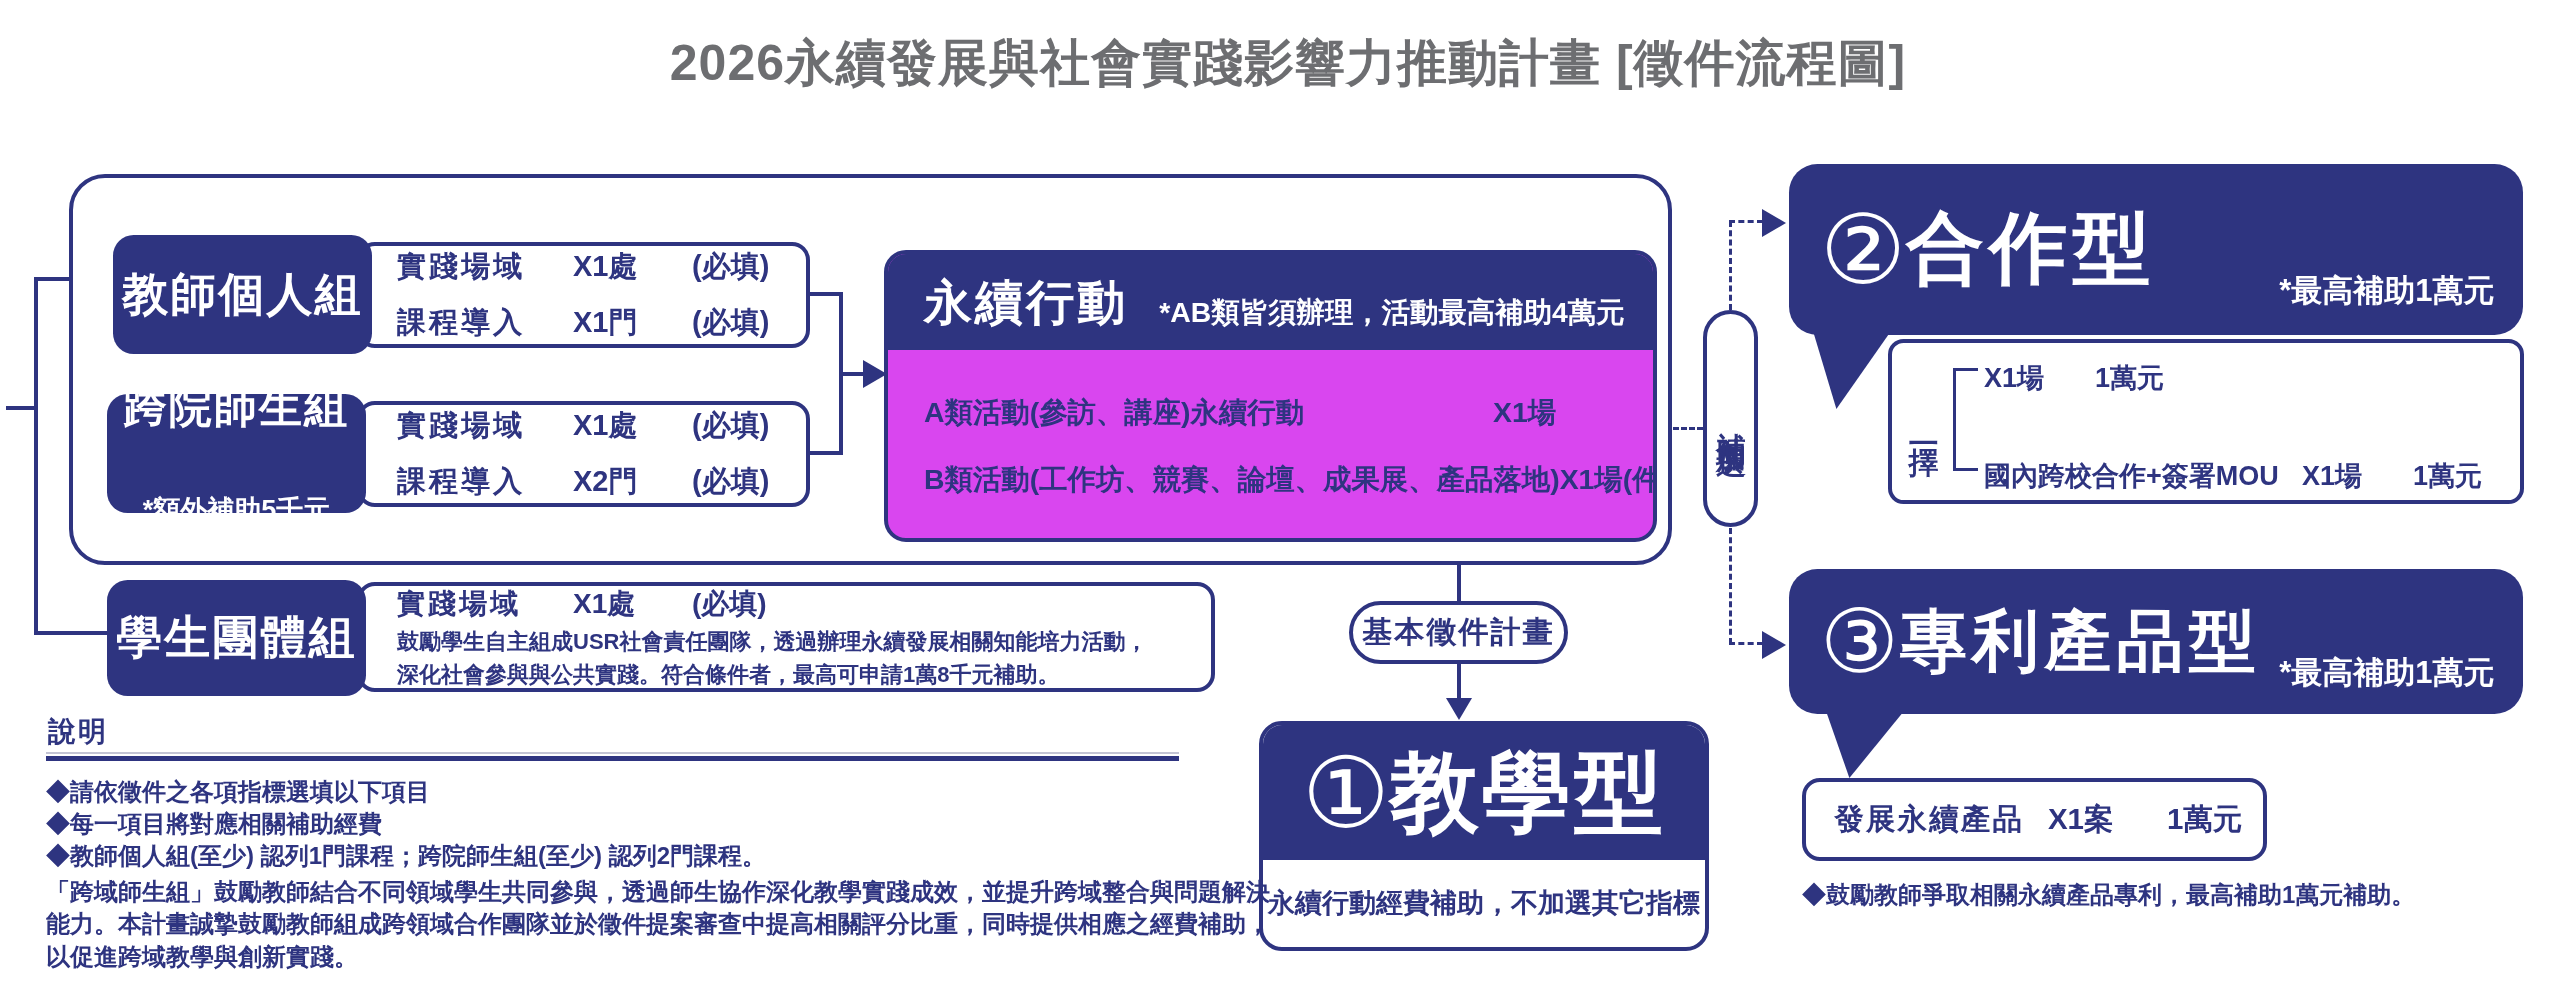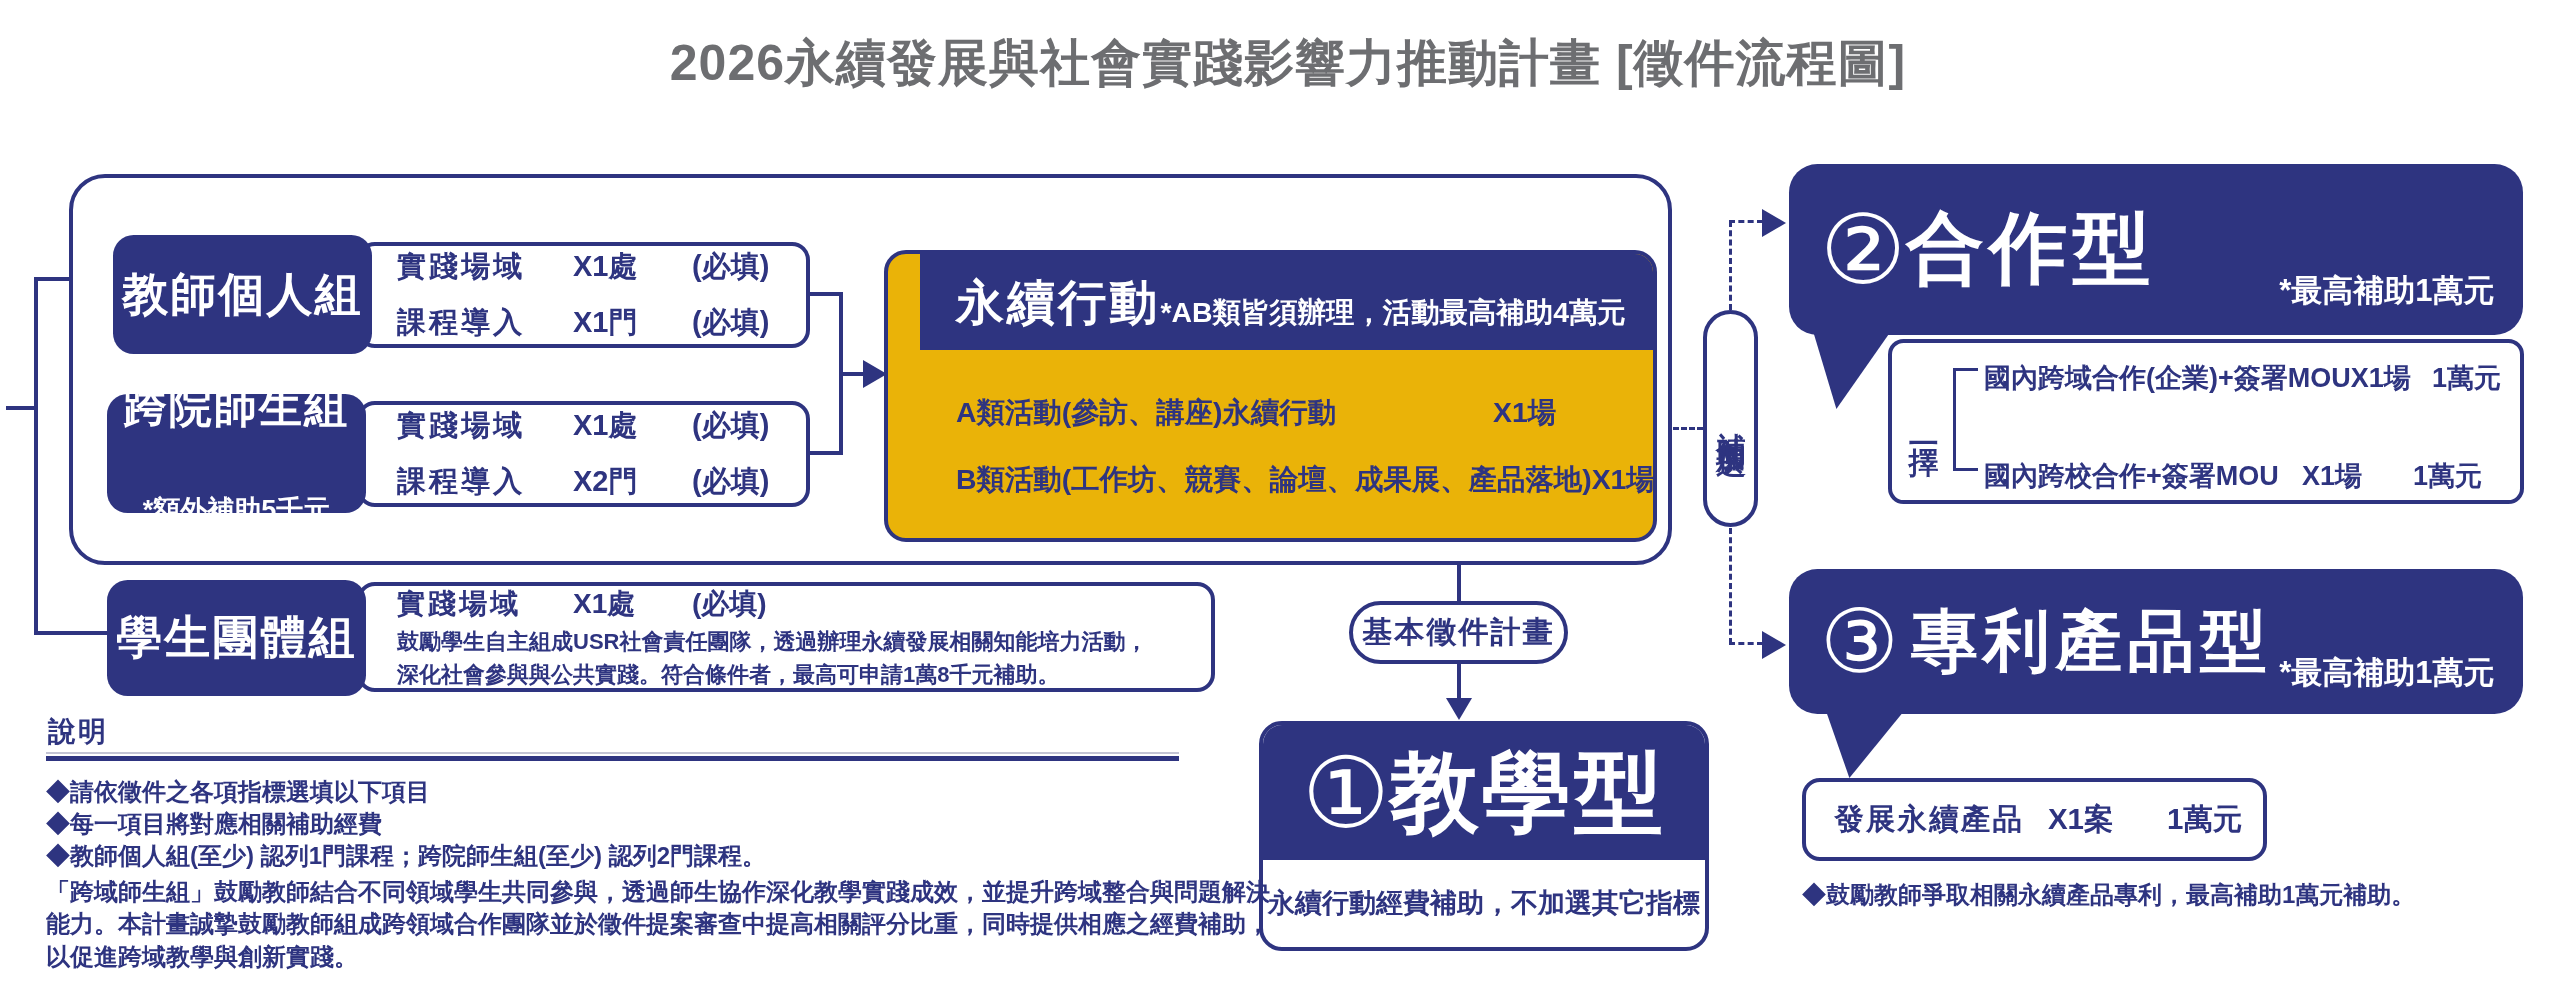--- a/index.html
+++ b/index.html
@@ -23,21 +23,21 @@
   .gname{font-size:46px;font-weight:700;color:#ffffff;letter-spacing:2.1px;white-space:nowrap;}
   .gnote{font-size:27px;font-weight:700;color:#ffffff;margin-top:9.3px;white-space:nowrap;}
 
   .dbox{background:#ffffff;border:4.1px solid #2e3480;border-radius:18px;box-sizing:border-box;display:flex;flex-direction:column;justify-content:center;gap:15.5px;padding-left:36px;z-index:2;}
   .frow{display:flex;align-items:flex-start;white-space:nowrap;}
   .flabel{font-size:29px;font-weight:700;color:#2e3480;width:176px;letter-spacing:3.1px;}
   .fvalue{font-size:29px;font-weight:700;color:#2e3480;width:119px;}
   .freq{font-size:29px;font-weight:700;color:#2e3480;}
   .desc-line{font-size:22px;font-weight:600;color:#2e3480;line-height:28px;white-space:nowrap;}
 
-  .action-box{left:884px;top:250px;width:773px;height:292px;border:4.1px solid #2e3480;border-radius:22px;box-sizing:border-box;background:#eab308;overflow:hidden;padding-left:32px;}
+  .action-box{left:884px;top:250px;width:773px;height:292px;border:4.1px solid #2e3480;border-radius:22px;box-sizing:border-box;background:#d946ef;overflow:hidden;}
   .action-header{background:#2e3480;height:96px;display:flex;align-items:flex-end;padding:0 28.4px 0 36px;box-sizing:border-box;}
   .action-title{font-size:48px;font-weight:700;color:#ffffff;letter-spacing:3.1px;padding-bottom:15.5px;white-space:nowrap;}
   .action-sub{font-size:28.4px;font-weight:700;color:#ffffff;margin-left:auto;padding-bottom:17.6px;white-space:nowrap;}
   .action-body{display:flex;flex-direction:column;justify-content:center;gap:29px;height:192px;padding:0 31px 0 36px;}
   .arow{display:flex;align-items:center;white-space:nowrap;}
   .arow-text{font-size:28.4px;font-weight:700;color:#2e3480;flex:1;}
   .arow-val{font-size:28.4px;font-weight:700;color:#2e3480;width:129px;text-align:left;}
 
   .pill-v{left:1703px;top:310px;width:55px;height:217px;border:4.1px solid #2e3480;border-radius:29px;box-sizing:border-box;background:#ffffff;display:flex;align-items:center;justify-content:center;}
   .pill-v span{writing-mode:vertical-rl;text-orientation:upright;font-size:30px;font-weight:700;color:#2e3480;letter-spacing:5.2px;}
@@ -181,35 +181,34 @@
     <span class="bub-name">合作型</span>
     <span class="bub-note">*最高補助1萬元</span>
   </div>
 
   <div class="abs choose-box">
     <div class="abs choose-label">
       <span>擇一</span>
     </div>
     <div class="abs bracket"></div>
     <div class="abs opt-row" style="top:16.5px;">
-      <span class="opt-text">國內跨域合作(企業)+簽署MOU</span>
       <span class="opt-count">X1場</span>
       <span class="opt-amt">1萬元</span>
     </div>
     <div class="abs opt-row" style="top:115px;">
       <span class="opt-text">國內跨校合作+簽署MOU</span>
       <span class="opt-count">X1場</span>
       <span class="opt-amt">1萬元</span>
     </div>
   </div>
 
   <div class="abs tail" style="left:1826px;top:711px;width:78px;height:67px;"></div>
   <div class="abs bubble navy" style="left:1789px;top:569px;width:734px;height:145px;">
     <span class="bub-num" style="font-size:88px;">③</span>
-    <span class="bub-name" style="font-size:67px;margin-left:12px;">專利產品型</span>
+    <span class="bub-name" style="font-size:67px;margin-left:1px;">專利產品型</span>
     <span class="bub-note" style="padding-bottom:19.7px;">*最高補助1萬元</span>
   </div>
 
   <div class="abs product-box">
     <span class="prod-text">發展永續產品</span>
     <span class="prod-count">X1案</span>
     <span class="prod-amt">1萬元</span>
   </div>
   <div class="abs prod-bullet">◆鼓勵教師爭取相關永續產品專利，最高補助1萬元補助。</div>
 

